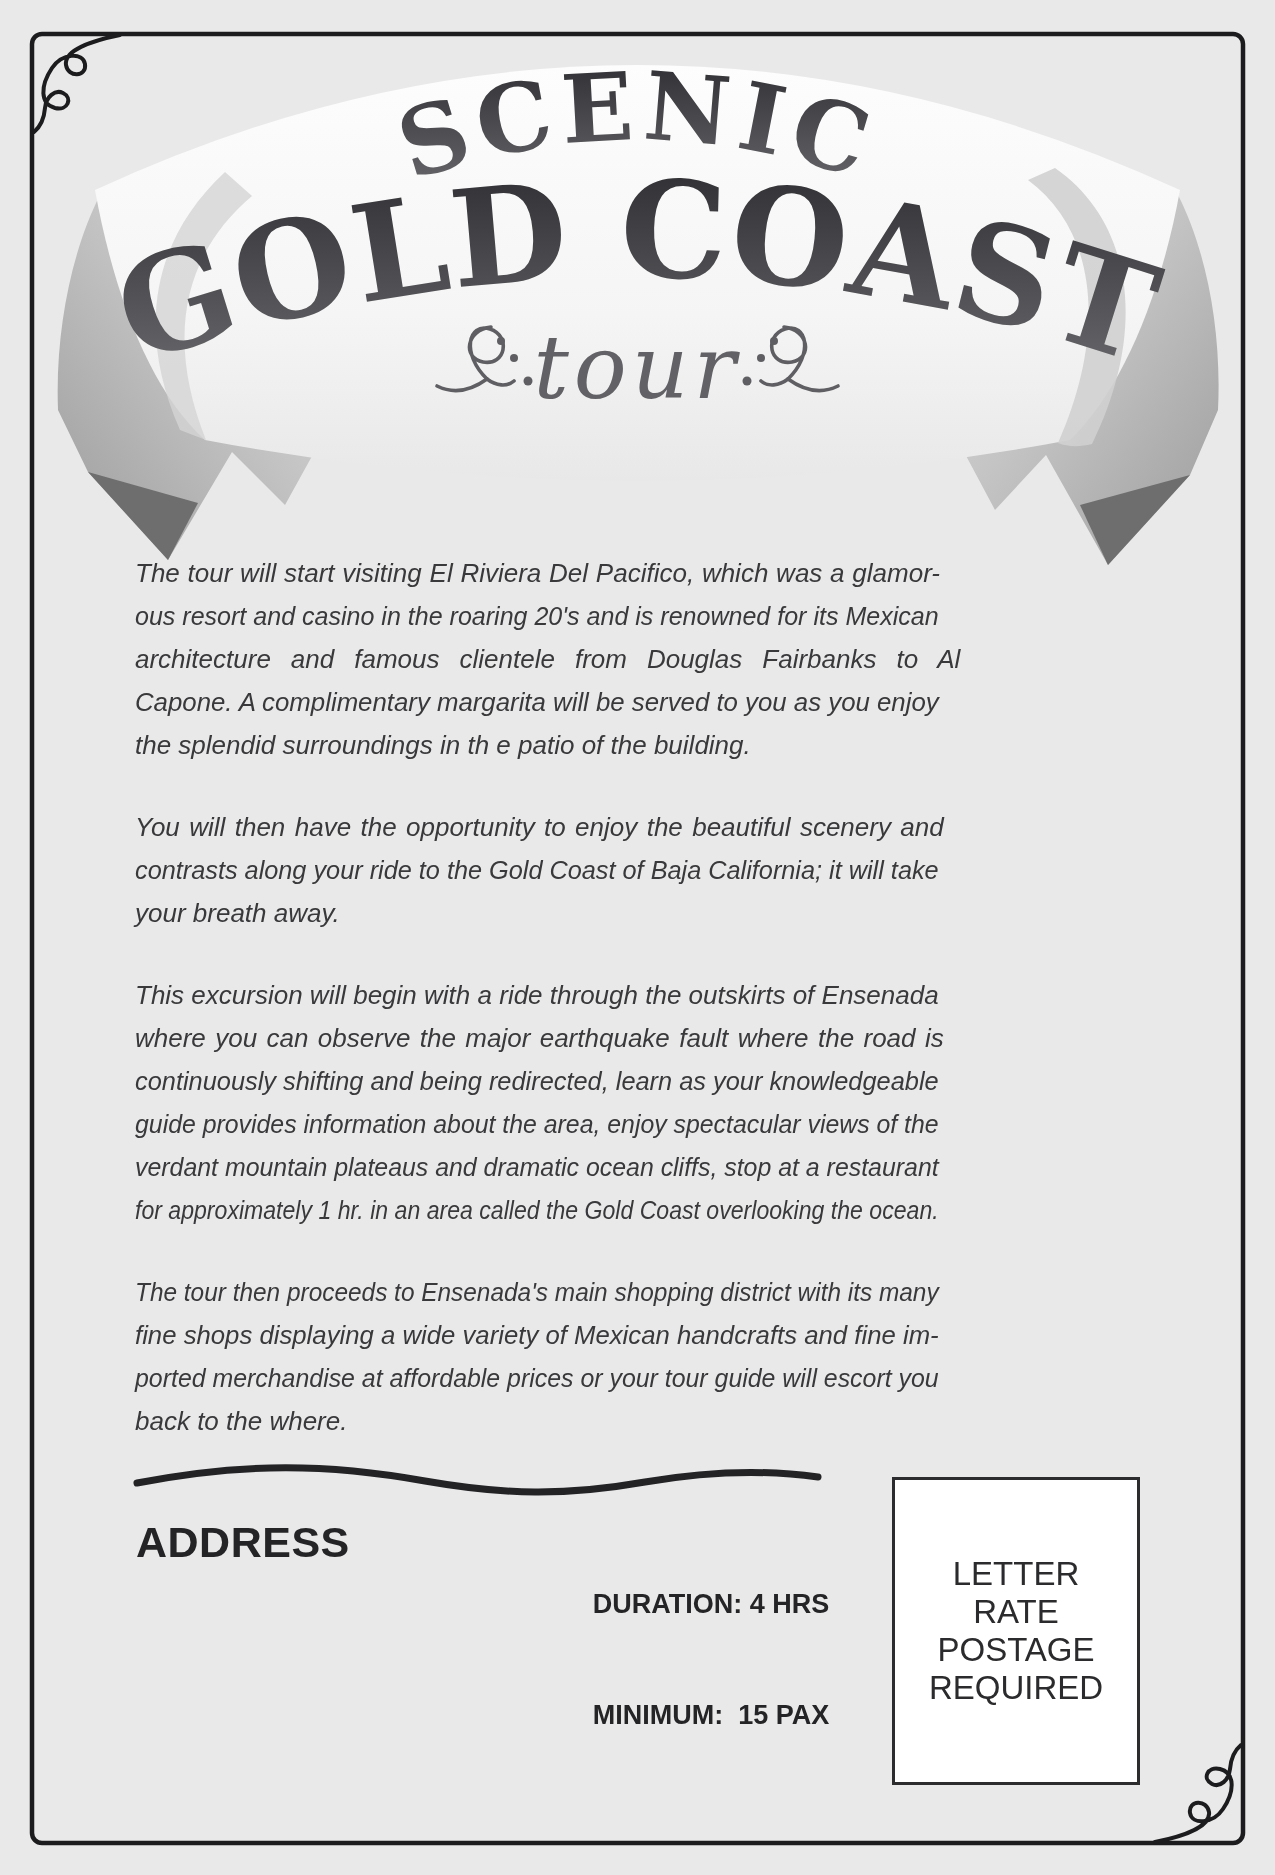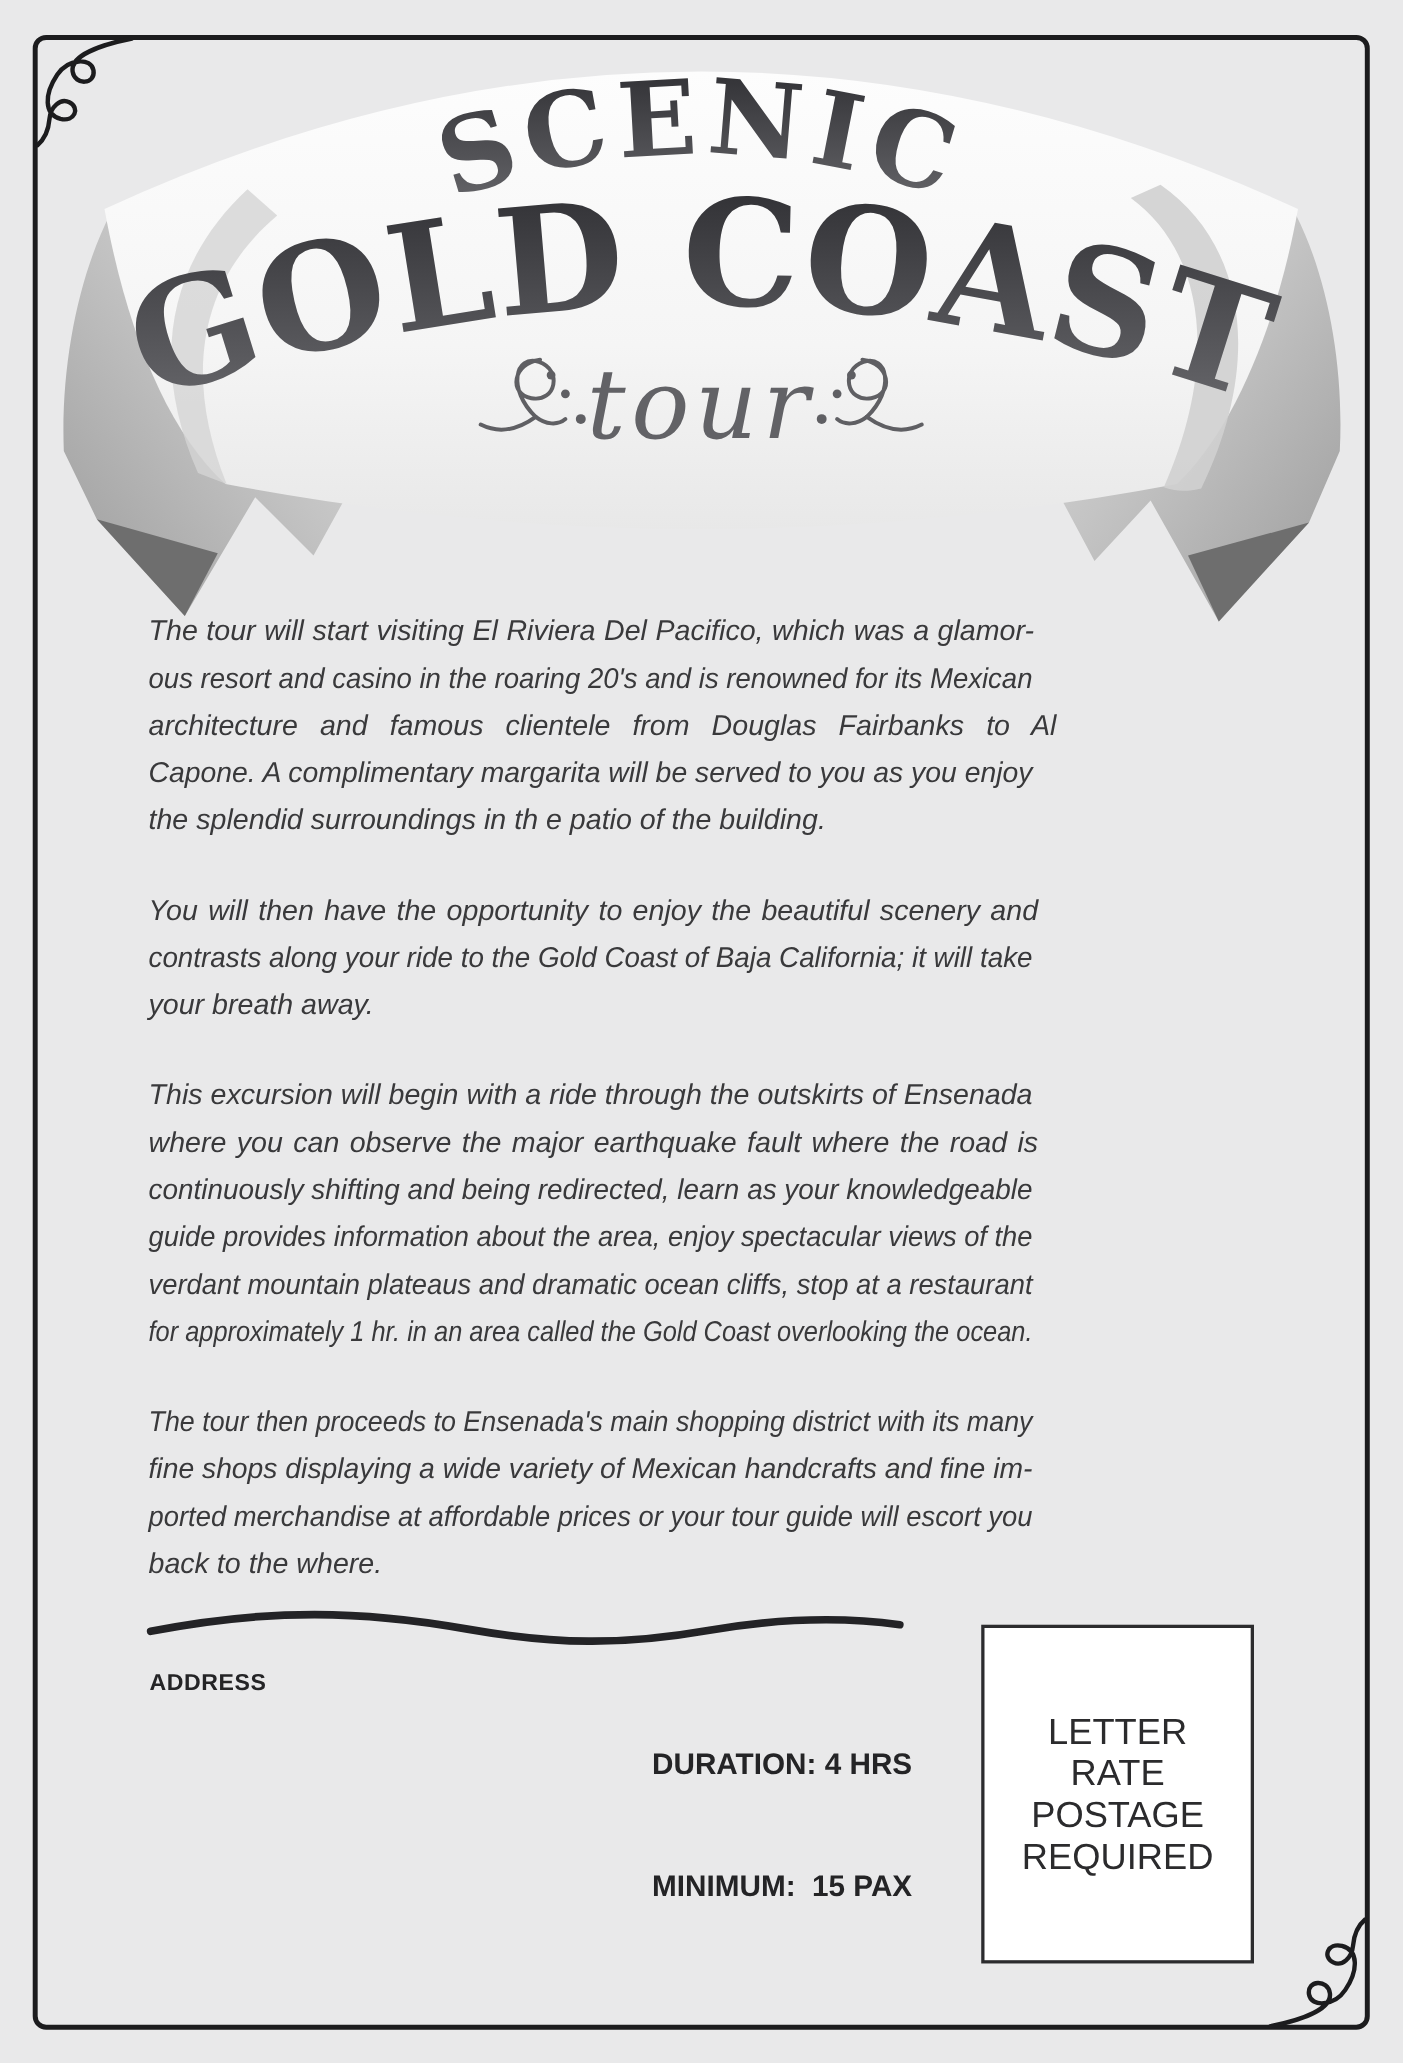--- a/index.html
+++ b/index.html
@@ -13,21 +13,21 @@
     position:absolute;left:135px;top:552px;width:1020px;
     font-style:italic;font-size:26px;line-height:43px;color:#39393b;
   }
   .para{margin:0 0 39px 0;}
   .para:last-child{margin-bottom:0;}
   .pline{white-space:nowrap;height:43px;overflow:visible;}
   .pline > span{display:inline-block;transform-origin:0 50%;}
   
   .footer-address{
     position:absolute;left:136px;top:1518px;
-    font-weight:bold;font-size:21px;color:#242426;letter-spacing:.5px;white-space:pre;
+    font-weight:bold;font-size:43px;color:#242426;letter-spacing:.5px;white-space:pre;
   }
   .footer-duration{
     position:absolute;left:557px;top:1512px;width:308px;
     text-align:center;font-weight:bold;font-size:27px;line-height:37px;
     color:#242426;white-space:pre;
   }
   .postage-box{
     position:absolute;left:892px;top:1477px;width:248px;height:308px;
     box-sizing:border-box;background:#ffffff;border:3px solid #2c2c2e;
     display:flex;align-items:center;justify-content:center;

